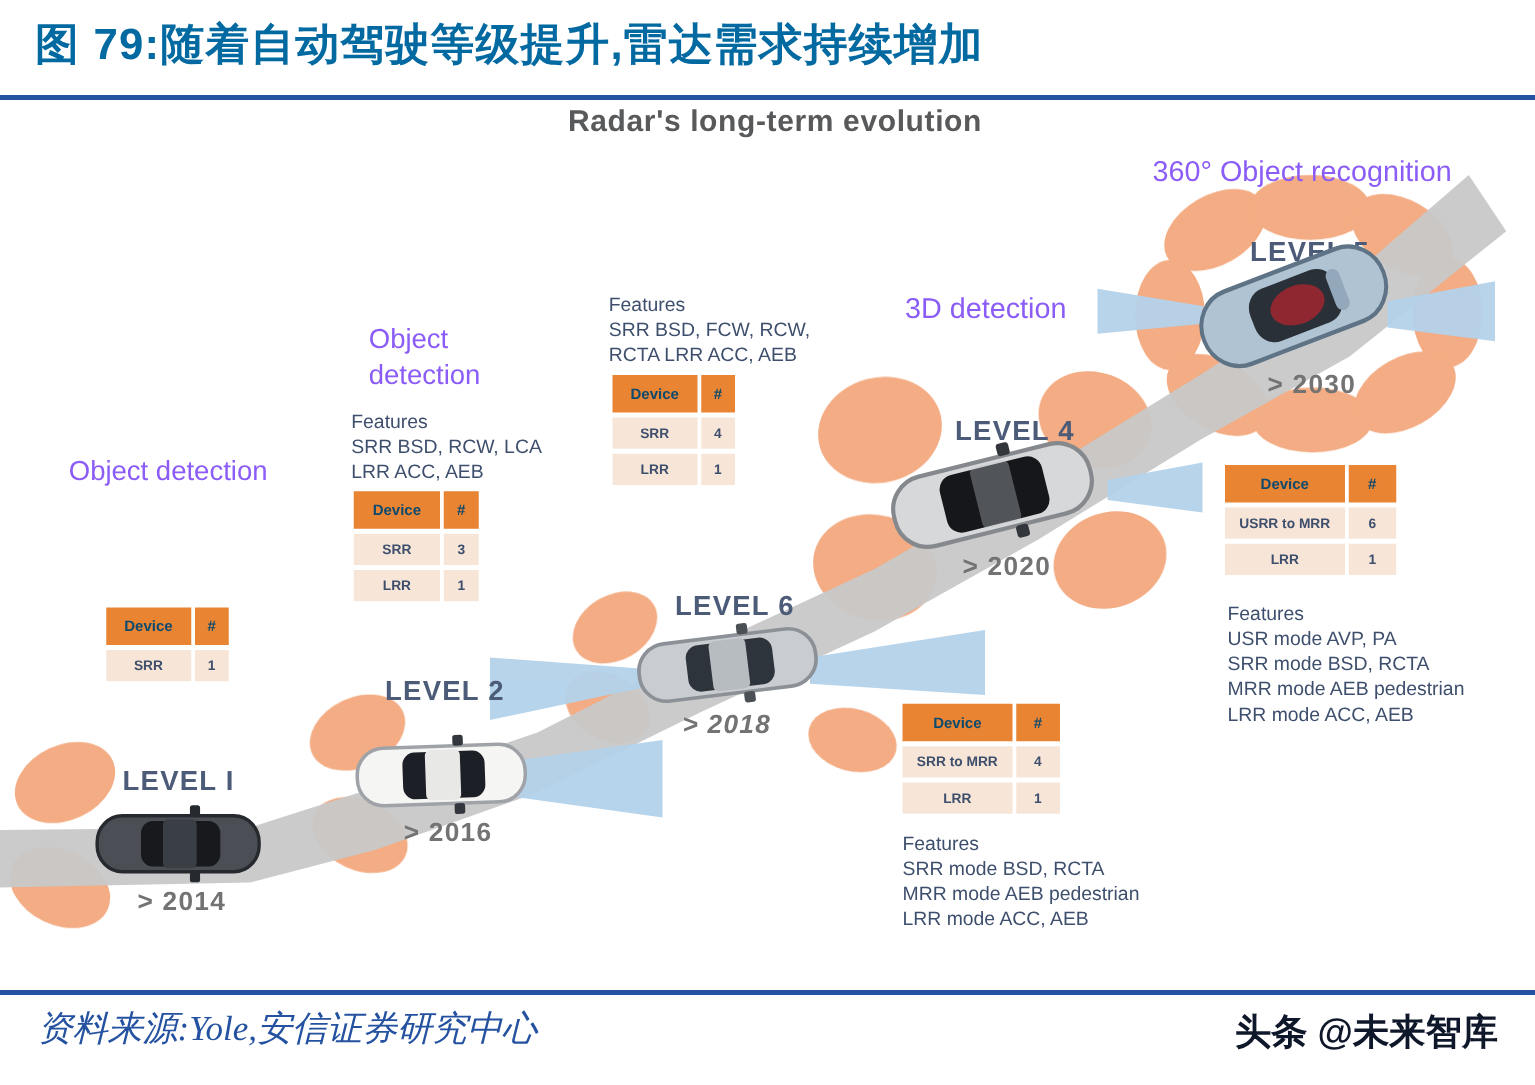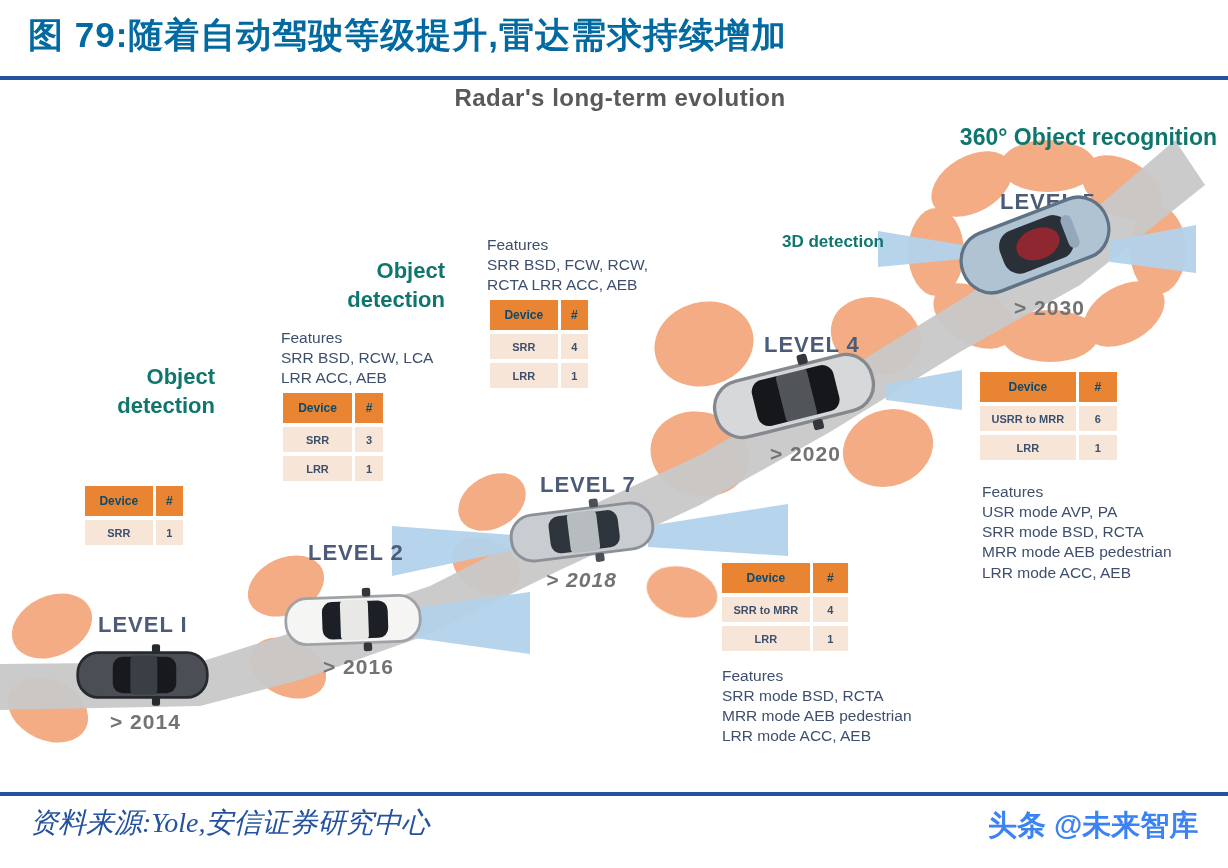--- a/index.html
+++ b/index.html
@@ -14,27 +14,27 @@
   .rule { position:absolute; left:0; width:1228px; background:#2452A0; }
   .top-rule { top:76px; height:4px; }
   .bottom-rule { top:792px; height:4px; }
   .diagram-title {
     position:absolute; left:380px; top:84px; width:480px; text-align:center;
     font-size:24px; font-weight:bold; color:#58595B; letter-spacing:.5px;
   }
   .scene { position:absolute; left:0; top:0; width:1228px; height:868px; }
 
   .annotation {
-    position:absolute; color:#0f766e; font-weight:bold; text-align:right;
+    position:absolute; color:#8b5cf6; font-weight:normal; text-align:left;
     line-height:1.32; font-size:22px;
   }
   .ann1 { left:55px;  top:362px; width:160px; }
   .ann2 { left:295px; top:256px; width:150px; }
   .ann3 { left:498px; top:175px; width:185px; }
-  .ann4 { left:724px; top:231px; width:160px; font-size:17px; }
+  .ann4 { left:724px; top:231px; width:160px; font-size:23px; }
   .ann5 { left:922px; top:122px; width:295px; font-size:23px; }
 
   .features {
     position:absolute; color:#3E4F6D; font-weight:normal; font-size:15.5px;
     line-height:1.3;
   }
   .features div { white-space:nowrap; }
   .feat1 { left:85px;  top:438px; }
   .feat2 { left:281px; top:328px; }
   .feat3 { left:487px; top:235px; }
@@ -85,21 +85,21 @@
   .car3 { left:508px; top:496px; width:148px; height:72px; transform:rotate(-7deg); }
   .car4 { left:710px; top:354px; width:168px; height:84px; transform:rotate(-14deg); }
   .car5 { left:955px; top:202px; width:160px; height:86px; transform:rotate(-21deg); }
 
   .footer-source {
     position:absolute; left:30px; top:804px; font-size:28px; font-style:italic;
     color:#2452A0; font-family:"Liberation Serif", serif; white-space:nowrap;
   }
   .footer-watermark {
     position:absolute; left:988px; top:806px; font-size:29px; font-weight:bold;
-    color:#3b82f6; white-space:nowrap;
+    color:#0f172a; white-space:nowrap;
   }
 </style>
 </head>
 <body>
 
 <div class="page">
 
   <div class="fig-title">图 79:随着自动驾驶等级提升,雷达需求持续增加</div>
   <div class="rule top-rule"></div>
 
@@ -208,21 +208,21 @@
     </div>
     <div class="t-row">
       <span class="c-dev">SRR</span>
       <span class="c-cnt">4</span>
     </div>
     <div class="t-row">
       <span class="c-dev">LRR</span>
       <span class="c-cnt">1</span>
     </div>
   </div>
-  <div class="level-label lab3">LEVEL 7</div>
+  <div class="level-label lab3">LEVEL 6</div>
   <div class="car car3">
     <svg viewBox="0 0 200 100" preserveAspectRatio="none">
       <rect x="4" y="18" width="192" height="64" rx="30" fill="#C9CDD1" stroke="#8B9197" stroke-width="4"></rect>
       <rect x="114" y="6" width="12" height="12" rx="3" fill="#4A5056"></rect>
       <rect x="114" y="82" width="12" height="12" rx="3" fill="#4A5056"></rect>
       <rect x="56" y="24" width="94" height="52" rx="14" fill="#2E343C"></rect>
       <rect x="82" y="22" width="40" height="56" rx="6" fill="#B7BCC1"></rect>
     </svg>
   </div>
   <div class="year yr3">&gt; 2018</div>

